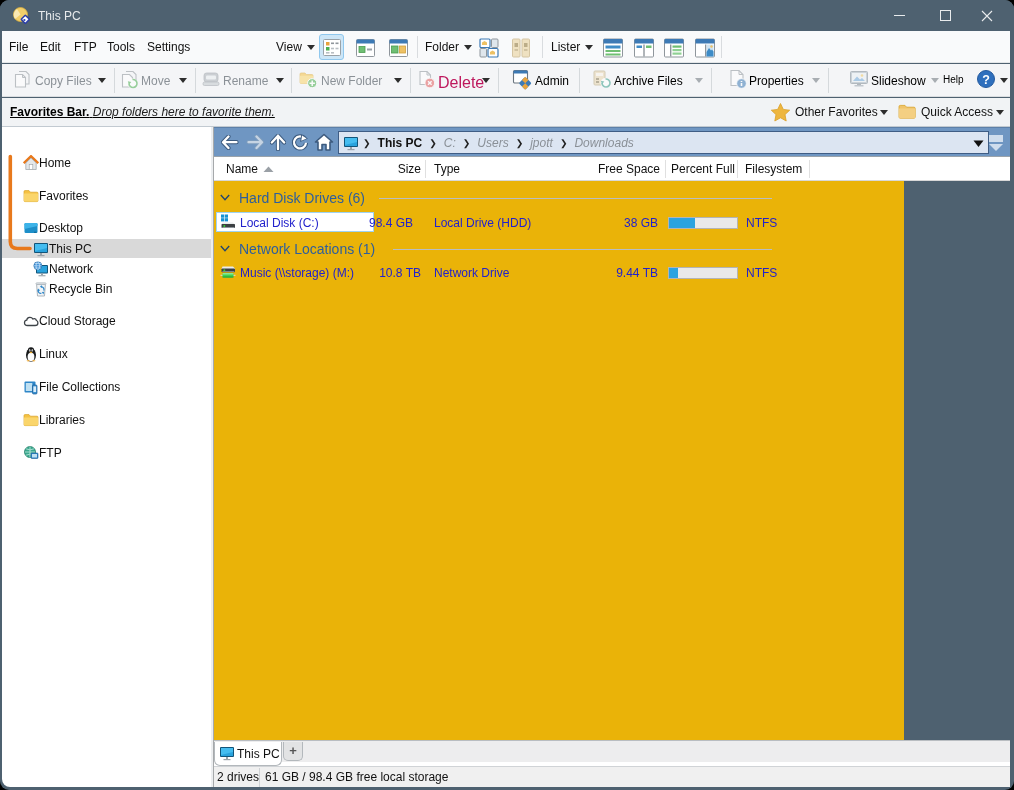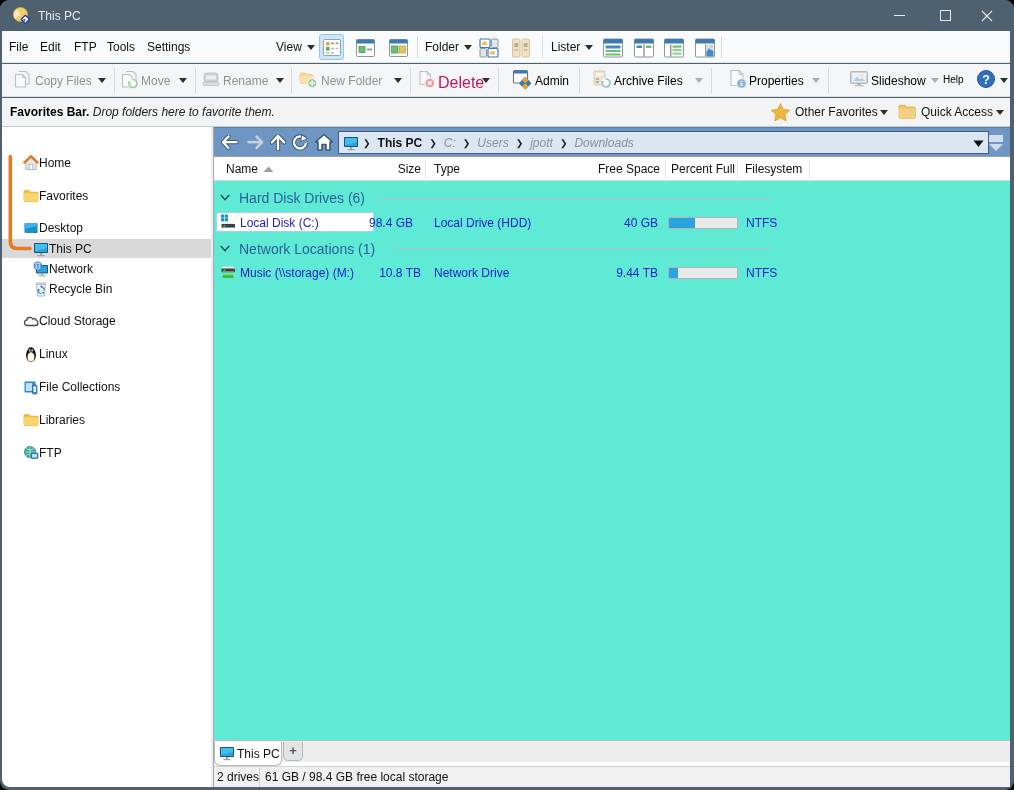--- a/index.html
+++ b/index.html
@@ -19,34 +19,34 @@
 .vsep1 { position:absolute; top:5px; width:1px; height:22px; background:#d9dcdf; }
 #search { position:absolute; left:728px; top:4px; width:276px; height:25px; background:#fff; border:1px solid #8b98a3; border-radius:2px; }
 #search .ph { position:absolute; left:29px; top:5px; font-style:italic; color:#5a6570; font-size:12px; }
 
 #row2 { position:absolute; left:2px; top:64px; width:1008px; height:33px; background:#f4f5f7; border-bottom:1px solid #dadde0; }
 .dar { display:inline-block; width:0; height:0; border-left:4.5px solid transparent; border-right:4.5px solid transparent; border-top:5px solid #2d2d2d; position:absolute; top:14px; }
 .dar.dis { border-top-color:#a8adb2; }
 .vsep2 { position:absolute; top:4px; width:1px; height:25px; background:#d5d9dc; }
 
 #favbar { position:absolute; left:2px; top:98px; width:1008px; height:29px; background:#f1f3f5; border-bottom:1px solid #c2cad1; }
-#favbar .fl { position:absolute; left:8px; top:7px; font-size:12px; }
+#favbar .fl { position:absolute; left:8px; top:7px; font-size:12px;text-decoration:underline; }
 #favbar .fl i { color:#222; }
 
 #tree { position:absolute; left:2px; top:127px; width:209px; height:660px; background:#fff; border-radius:0 0 0 8px; }
 #treehdr { position:absolute; left:0; top:0; width:209px; height:27px; background:#f0f0f0; font-size:12px; }
 #treehdr .t { position:absolute; left:9px; top:7px; color:#111; }
 .titem { position:absolute; left:0; height:20px; width:209px; font-size:12px; color:#111; }
 .titem .ic { position:absolute; top:2px; }
 .titem .tx { position:absolute; top:3px; }
 #tsel { position:absolute; left:0; top:112px; width:209px; height:19px; background:#d9d9d9; }
 
 #split { position:absolute; left:211px; top:127px; width:2px; height:660px; background:#eceef0; }
 
-#main { position:absolute; left:213px; top:127px; width:797px; height:660px; background:#5eead4; border-radius:0 0 8px 0; }
+#main { position:absolute; left:213px; top:127px; width:691px; height:660px; background:#eab308; border-radius:0 0 8px 0; }
 #crumbbar { position:absolute; left:0; top:0; width:797px; height:30px; background:#6f96c2; border-top:1px solid #5d80a8; border-bottom:1px solid #9aa3ab; }
 #pathfield { position:absolute; left:125px; top:3px; width:651px; height:23px; background:#dce5f2; border:1px solid #3f5d85; }
 #colhdr { position:absolute; left:0; top:30px; width:797px; height:24px; background:#fff; border-bottom:1px solid #d8d8d8; font-size:12px; color:#111; }
 .ch { position:absolute; top:5px; }
 .chsep { position:absolute; top:3px; width:1px; height:18px; background:#e0e0e0; }
 .grp { position:absolute; font-size:14px; color:#2d5e9d; }
 .grpline { position:absolute; height:1px; background:#b9bdc2; }
 .cell { position:absolute; font-size:12px; color:#2222cc; white-space:nowrap; }
 
 #tabbar { position:absolute; left:0; top:613px; width:797px; height:22px; background:#ededee; border-top:1px solid #b9bdc1; }
@@ -488,21 +488,21 @@
           <rect x="1" y="4.2" width="3.2" height="3.2" fill="#1792d2"></rect>
           <rect x="4.8" y="4.2" width="3.2" height="3.2" fill="#1792d2"></rect>
           <path d="M2.5 8.5 L13 8.5 L15 10.5 L15 11 L1.5 11 Z" fill="#e9eced"></path>
           <rect x="1.5" y="10" width="13.5" height="4" rx="0.8" fill="#3c4043"></rect>
           <rect x="2.3" y="13" width="12" height="1" fill="#8f969c"></rect>
           <circle cx="4.3" cy="12" r="1" fill="#35d435"></circle>
         </svg>
       <div class="cell" style="left:27px;top:89px">Local Disk (C:)</div>
       <div class="cell" style="left:148px;top:89px;width:60px;text-align:center">98.4 GB</div>
       <div class="cell" style="left:221px;top:89px">Local Drive (HDD)</div>
-      <div class="cell" style="left:385px;top:89px;width:60px;text-align:right">40 GB</div>
+      <div class="cell" style="left:385px;top:89px;width:60px;text-align:right">38 GB</div>
       <div class="abs" style="left:455px;top:89.5px;width:70px;height:12px;background:#e9e9e9;border:1px solid #b4b4b4;box-sizing:border-box">
           <div style="width:26px;height:10px;background:#2ba3e0"></div>
         </div>
       <div class="cell" style="left:533px;top:89px">NTFS</div>
 
       <svg class="abs" style="left:7px;top:118px" width="10" height="7">
           <path d="M0.8 1 L5 5.6 L9.2 1" stroke="#24466e" stroke-width="1.4" fill="none"></path>
         </svg>
       <div class="grp" style="left:26px;top:114px">Network Locations (1)</div>
       <div class="grpline" style="left:180px;top:122px;width:379px"></div>

